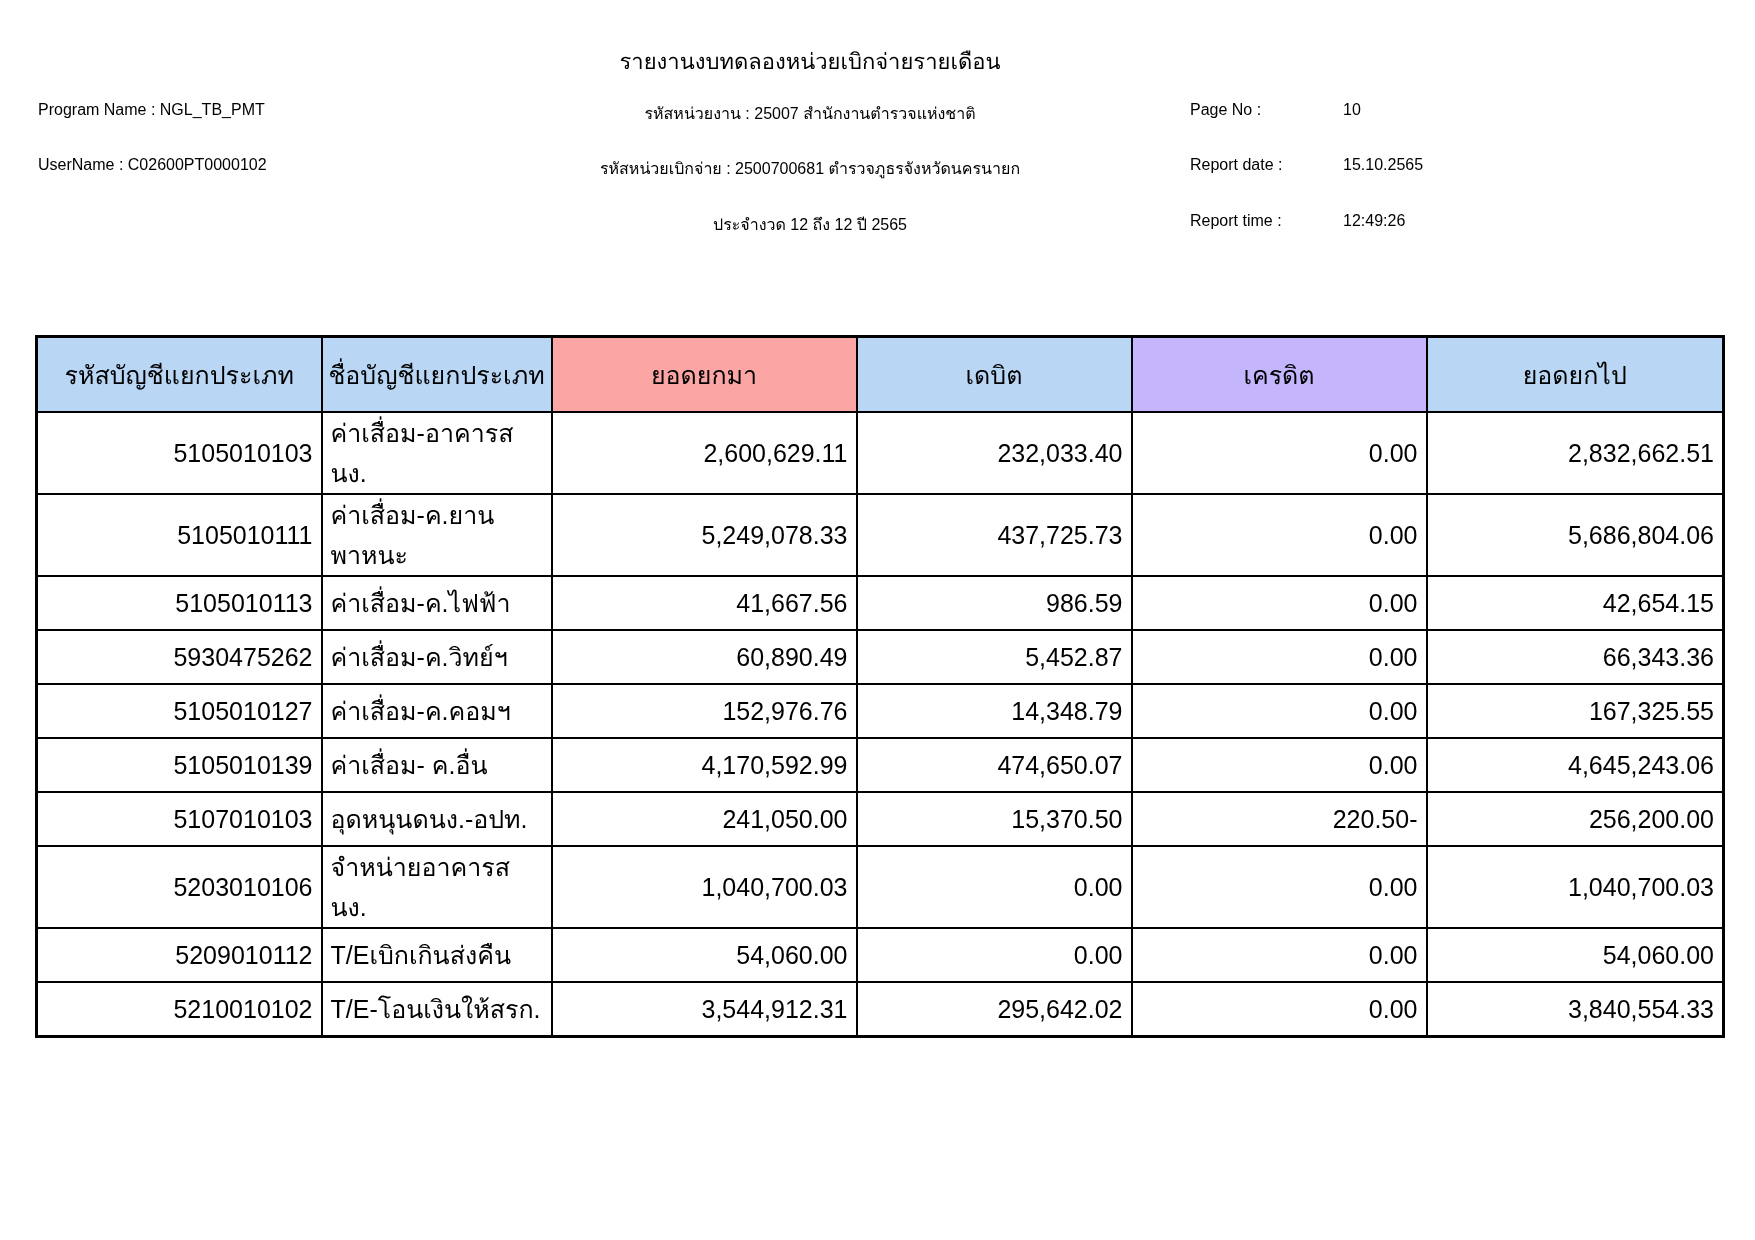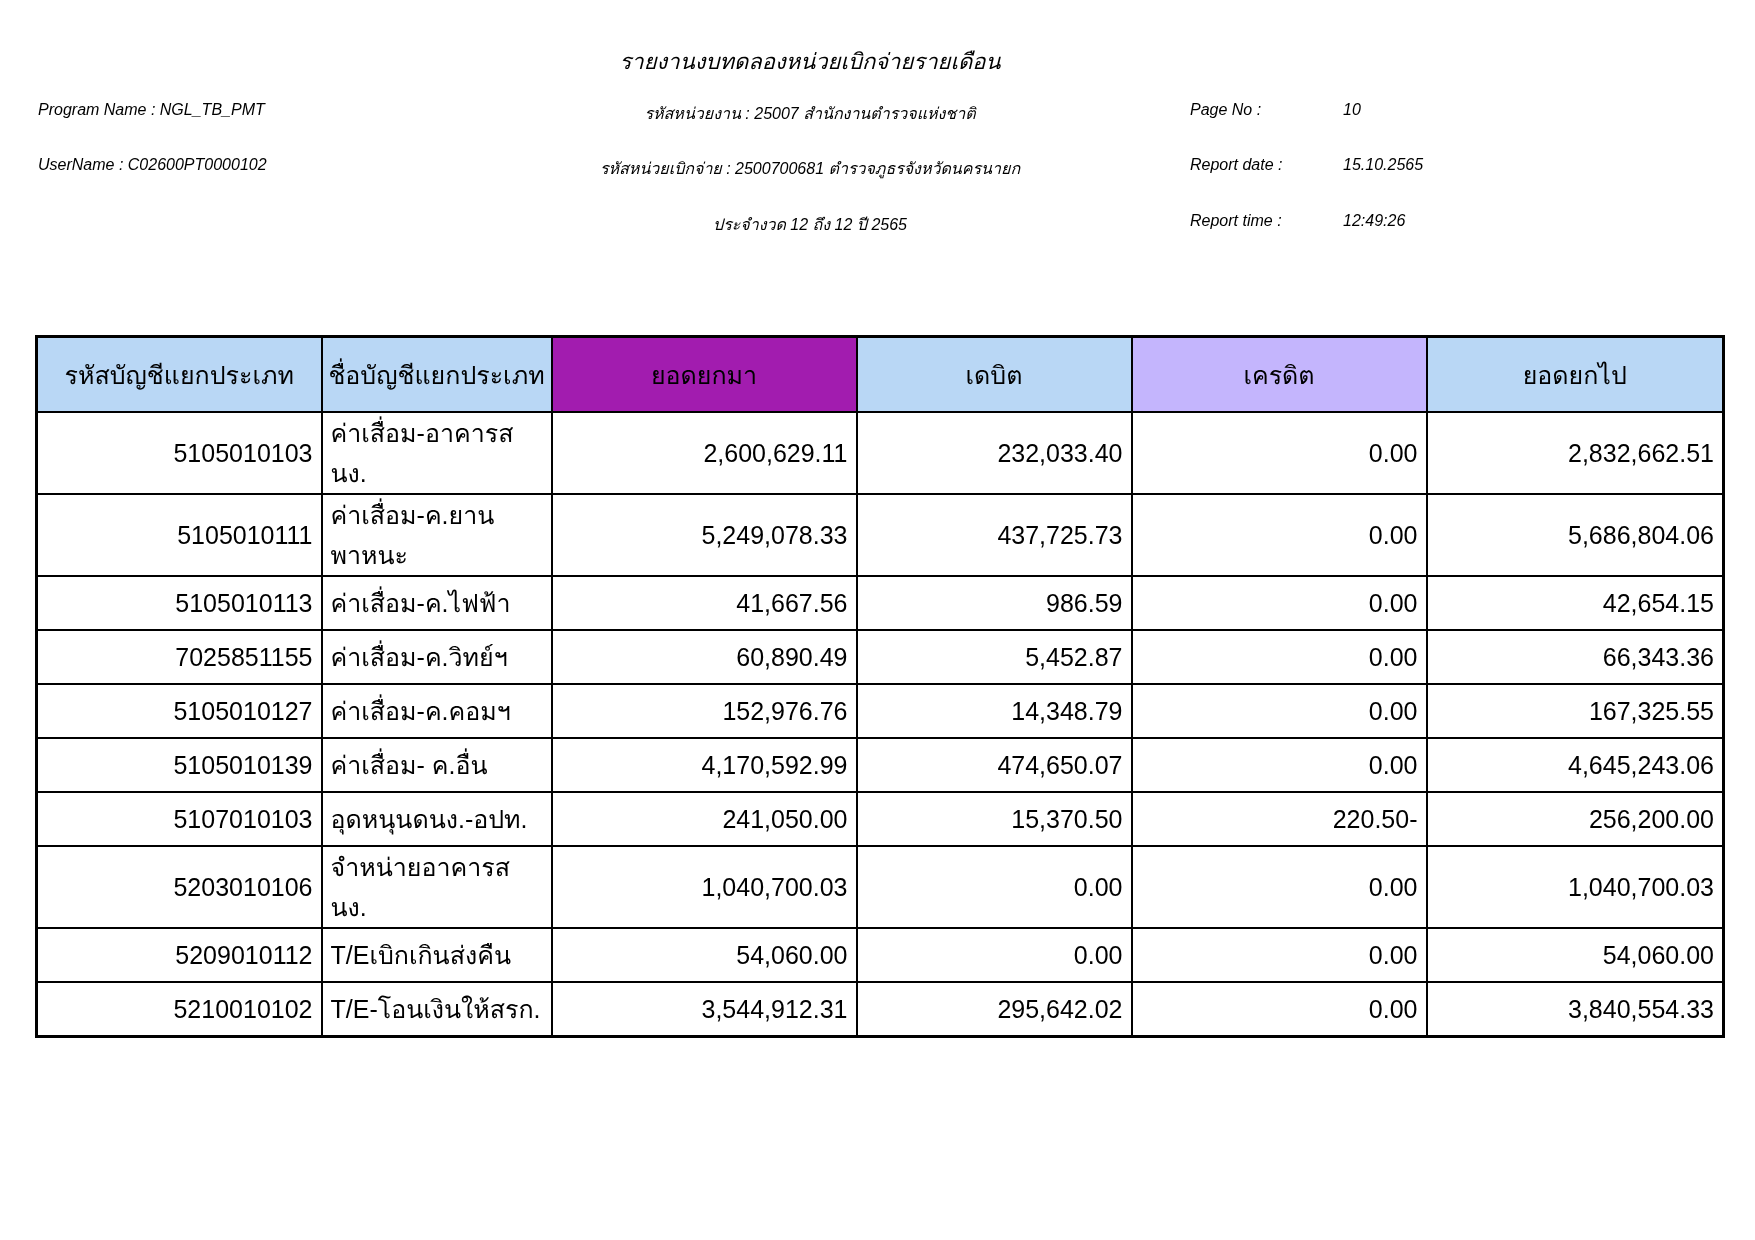--- a/index.html
+++ b/index.html
@@ -1,21 +1,21 @@
 <!DOCTYPE html>
 <html><head>
 <meta charset="utf-8">
 <style>
   html,body{margin:0;padding:0;}
   body{
     width:1755px;height:1240px;position:relative;background:#ffffff;
     font-family:"Liberation Sans","DejaVu Sans",sans-serif;
     color:#000;overflow:hidden;
   }
-  .abs{position:absolute;white-space:nowrap;font-style:italic;}
+  .abs{position:absolute;white-space:nowrap;}
   .report-title{top:44px;left:0;width:1620px;text-align:center;font-size:22px;}
   .meta{font-size:16px;}
   .m-left1{top:101px;left:38px;}
   .m-left2{top:156px;left:38px;}
   .m-center{left:0;width:1620px;text-align:center;}
   .m-c1{top:101px;}
   .m-c2{top:156px;}
   .m-c3{top:212px;}
   .m-rlabel{left:1190px;}
   .m-rvalue{left:1343px;}
@@ -69,21 +69,21 @@
     <col style="width:230px">
     <col style="width:305px">
     <col style="width:275px">
     <col style="width:295px">
     <col style="width:297px">
   </colgroup>
   <thead>
     <tr>
       <th style="background: rgb(185, 215, 245);">รหัสบัญชีแยกประเภท</th>
       <th style="background: rgb(185, 215, 245);">ชื่อบัญชีแยกประเภท</th>
-      <th style="background: #a21caf;">ยอดยกมา</th>
+      <th style="background: #fca5a5;">ยอดยกมา</th>
       <th style="background: rgb(185, 215, 245);">เดบิต</th>
       <th style="background: #c4b5fd;">เครดิต</th>
       <th style="background: rgb(185, 215, 245);">ยอดยกไป</th>
     </tr>
   </thead>
   <tbody>
       <tr>
         <td class="col0">5105010103</td>
         <td class="col1">ค่าเสื่อม-อาคารสนง.</td>
         <td class="col2">2,600,629.11</td>
@@ -101,21 +101,21 @@
       </tr>
       <tr>
         <td class="col0">5105010113</td>
         <td class="col1">ค่าเสื่อม-ค.ไฟฟ้า</td>
         <td class="col2">41,667.56</td>
         <td class="col3">986.59</td>
         <td class="col4">0.00</td>
         <td class="col5">42,654.15</td>
       </tr>
       <tr>
-        <td class="col0">7025851155</td>
+        <td class="col0">5930475262</td>
         <td class="col1">ค่าเสื่อม-ค.วิทย์ฯ</td>
         <td class="col2">60,890.49</td>
         <td class="col3">5,452.87</td>
         <td class="col4">0.00</td>
         <td class="col5">66,343.36</td>
       </tr>
       <tr>
         <td class="col0">5105010127</td>
         <td class="col1">ค่าเสื่อม-ค.คอมฯ</td>
         <td class="col2">152,976.76</td>

